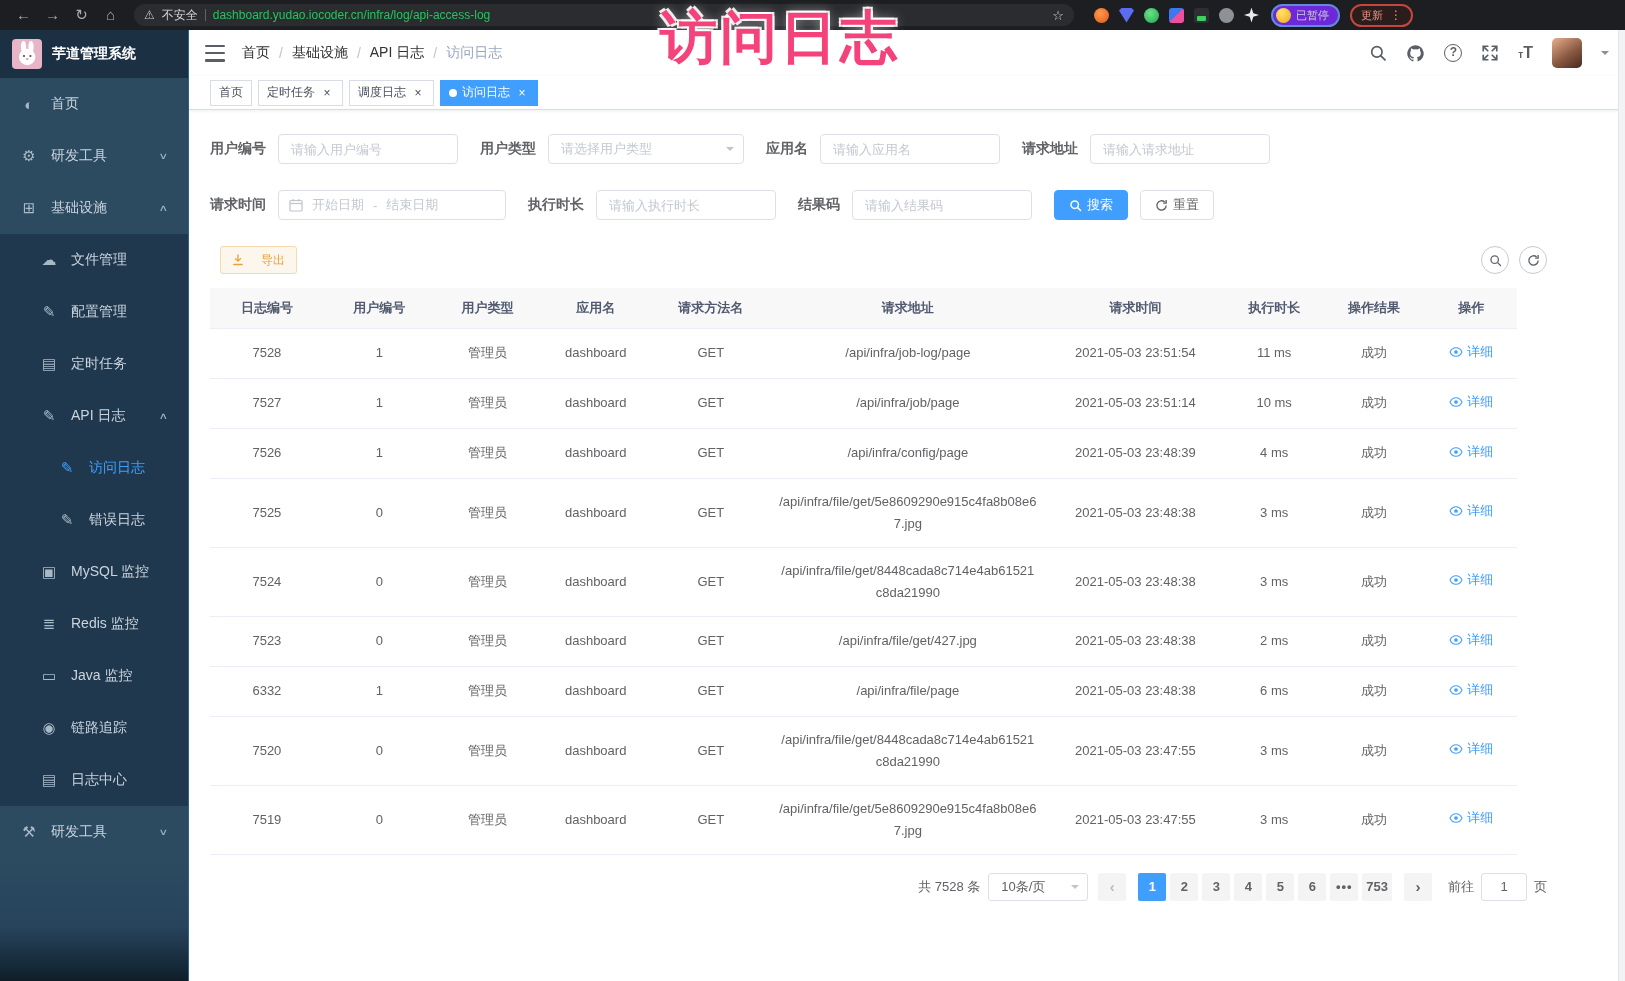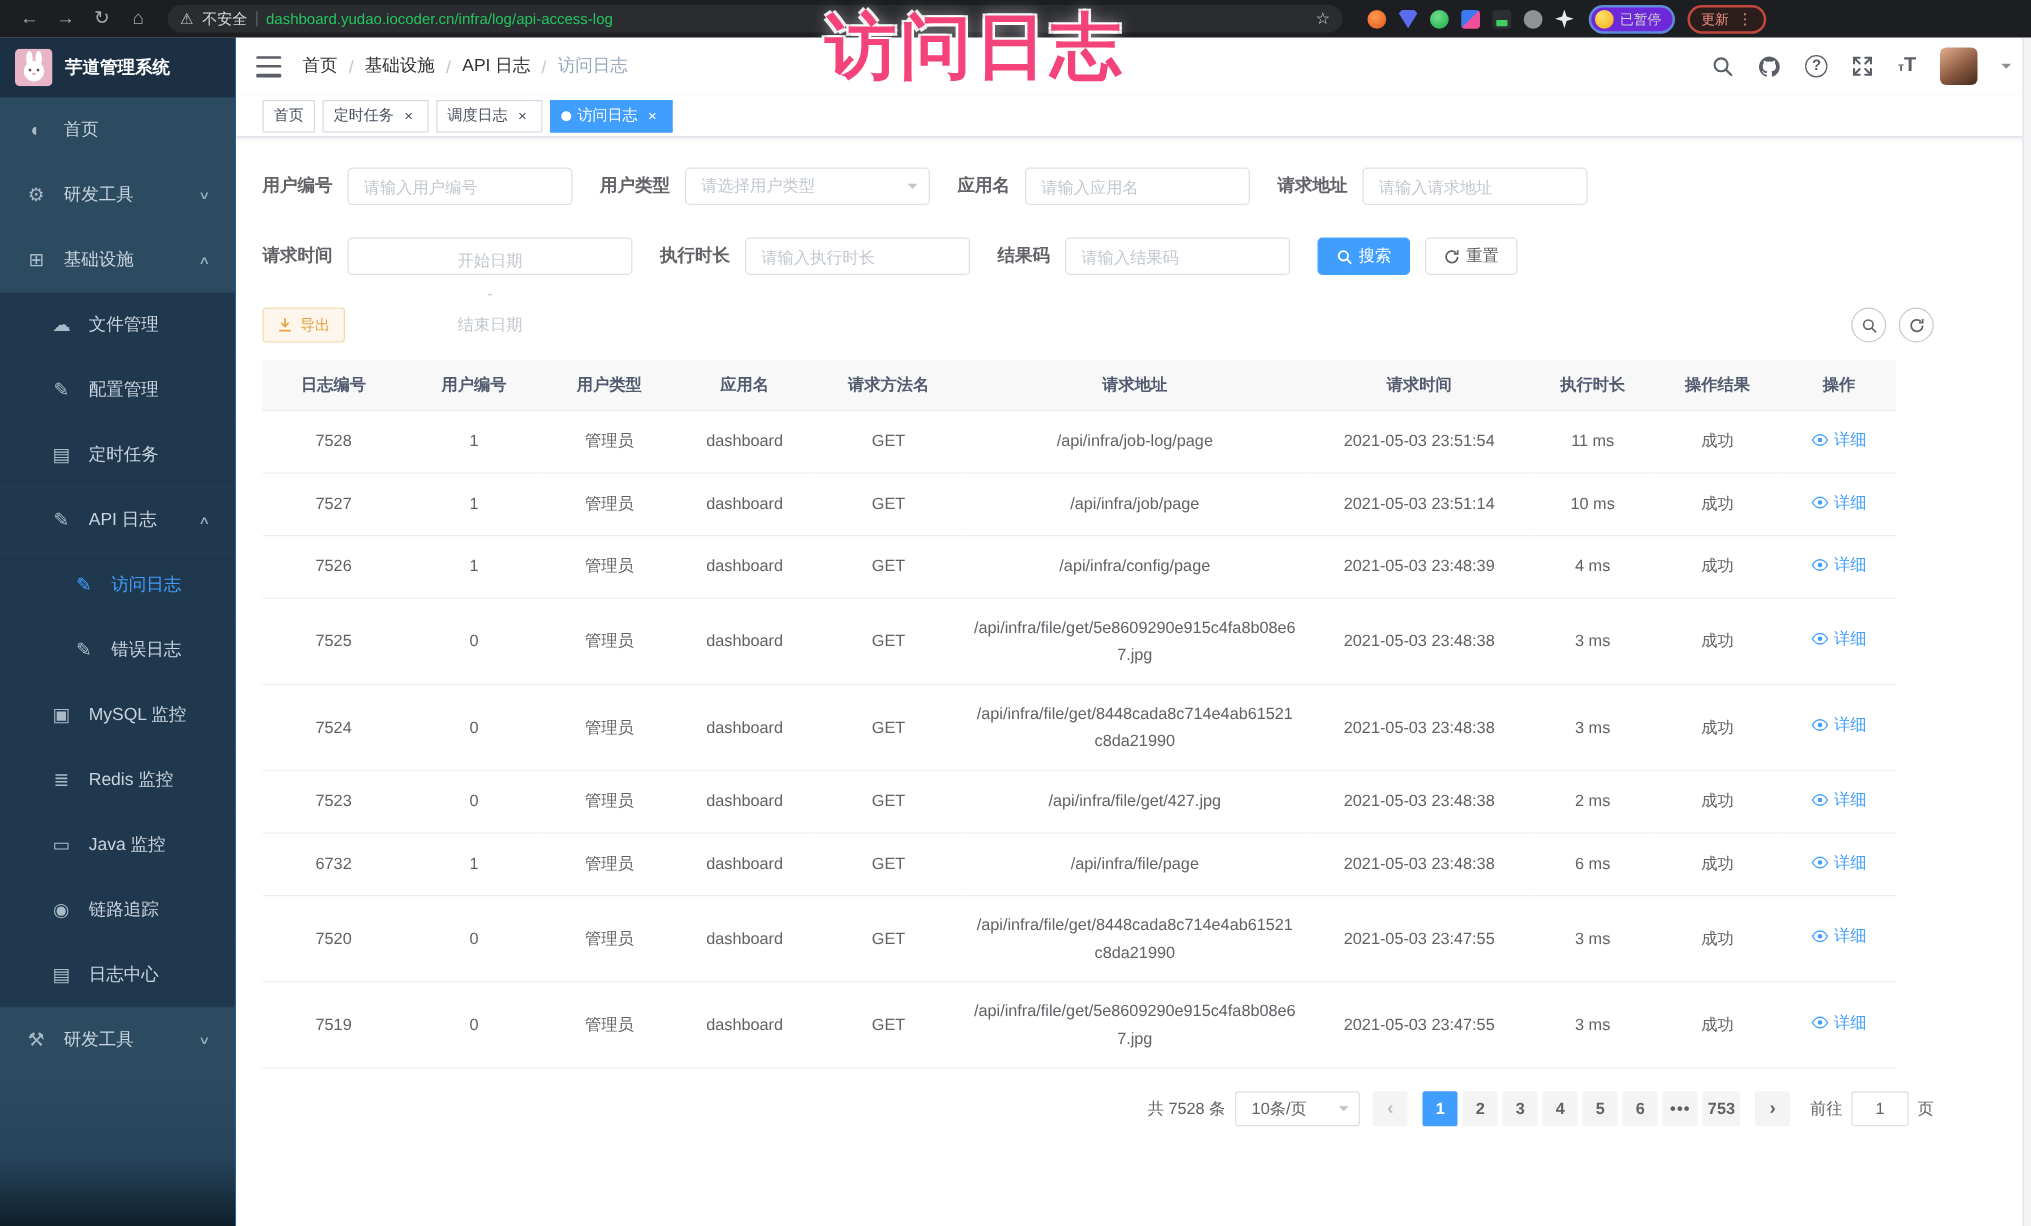--- a/index.html
+++ b/index.html
@@ -67,29 +67,29 @@
 
   
   .content { flex:1; padding:24px 78px 0 21px; background:#fff; position:relative; min-width:0; }
   .f-row { display:flex; align-items:center; margin-bottom:26px; }
   .f-item { display:flex; align-items:center; margin-right:22px; }
   .f-label { font-size:14px; color:#606266; font-weight:700; margin-right:12px; white-space:nowrap; }
   .f-input { width:180px; height:30px; border:1px solid #dcdfe6; border-radius:4px; padding:0 12px; font-size:13px; color:#606266; outline:none; background:#fff; }
   ::placeholder { color:#c3c8d0; opacity:1; }
   .f-select { width:196px; height:30px; border:1px solid #dcdfe6; border-radius:4px; display:flex; align-items:center; justify-content:space-between; padding:0 9px 0 12px; font-size:13px; color:#c3c8d0; background:#fff; cursor:pointer; }
   .sel-caret { width:0; height:0; border:4.5px solid transparent; border-top-color:#c0c4cc; margin-top:4px; }
-  .date-range { width:228px; height:30px; border:1px solid #dcdfe6; border-radius:4px; display:flex; align-items:center; padding:0 10px; gap:9px; color:#c3c8d0; font-size:13px; background:#fff;flex-direction:column; }
+  .date-range { width:228px; height:30px; border:1px solid #dcdfe6; border-radius:4px; display:flex; align-items:center; padding:0 10px; gap:9px; color:#c3c8d0; font-size:13px; background:#fff; }
   .cal-ico { color:#c0c4cc; }
   .btn { height:30px; border-radius:4px; font-size:13px; display:inline-flex; align-items:center; gap:5px; padding:0 14px; cursor:pointer; border:1px solid transparent; }
   .btn-primary { background:#409eff; border-color:#409eff; color:#fff; }
   .btn-default { background:#fff; border-color:#dcdfe6; color:#606266; }
   .btn + .btn { margin-left:12px; }
 
   .toolbar-row { display:flex; align-items:center; margin-bottom:14px; }
-  .btn-export { height:28px; border-radius:3px; font-size:12px; display:inline-flex; align-items:center; gap:6px; padding:0 11px; background:#fdf6ec; border:1px solid #f5dab1; color:#e6a23c; cursor:pointer; }
+  .btn-export { height:28px; border-radius:3px; font-size:12px; display:inline-flex; align-items:center; gap:17px; padding:0 11px; background:#fdf6ec; border:1px solid #f5dab1; color:#e6a23c; cursor:pointer;margin-left:10px; }
   .mini-circles { margin-left:auto; display:flex; gap:10px; }
   .circle-btn { width:28px; height:28px; border-radius:50%; border:1px solid #c6cad1; background:#fff; display:flex; align-items:center; justify-content:center; color:#5f646c; cursor:pointer; }
 
   .log-table { width:calc(100% - 30px); border-collapse:collapse; font-size:13px; color:#606266; table-layout:fixed; }
   .log-table th { background:#f8f8f9; color:#515a6e; font-weight:700; height:40px; border-bottom:1px solid #ebeef5; text-align:center; font-size:13px; padding:0 6px; }
   .log-table td { text-align:center; padding:12px 8px; border-bottom:1px solid #ebeef5; line-height:22px; }
   .log-table th:nth-child(1){width:8.2%} .log-table th:nth-child(2){width:8.0%}
   .log-table th:nth-child(3){width:7.6%}  .log-table th:nth-child(4){width:8.0%}
   .log-table th:nth-child(5){width:8.6%}  .log-table th:nth-child(6){width:19.8%}
   .log-table th:nth-child(7){width:13.0%} .log-table th:nth-child(8){width:7.0%}
@@ -491,21 +491,21 @@
               <td>成功</td>
               <td><a class="detail-link">
                   <svg width="14" height="14" viewBox="0 0 16 16" style="vertical-align:-2px">
                     <path d="M8 3.2C4.8 3.2 2.1 5.9 1.2 8c.9 2.1 3.6 4.8 6.8 4.8s5.9-2.7 6.8-4.8C13.9 5.9 11.2 3.2 8 3.2z" fill="none" stroke="currentColor" stroke-width="1.2"></path>
                     <circle cx="8" cy="8" r="2.1" fill="currentColor"></circle>
                   </svg>
                   <span>详细</span>
                 </a></td>
             </tr>
             <tr>
-              <td>6732</td>
+              <td>6332</td>
               <td>1</td>
               <td>管理员</td>
               <td>dashboard</td>
               <td>GET</td>
               <td class="url-cell">/api/infra/file/page</td>
               <td>2021-05-03 23:48:38</td>
               <td>6 ms</td>
               <td>成功</td>
               <td><a class="detail-link">
                   <svg width="14" height="14" viewBox="0 0 16 16" style="vertical-align:-2px">

